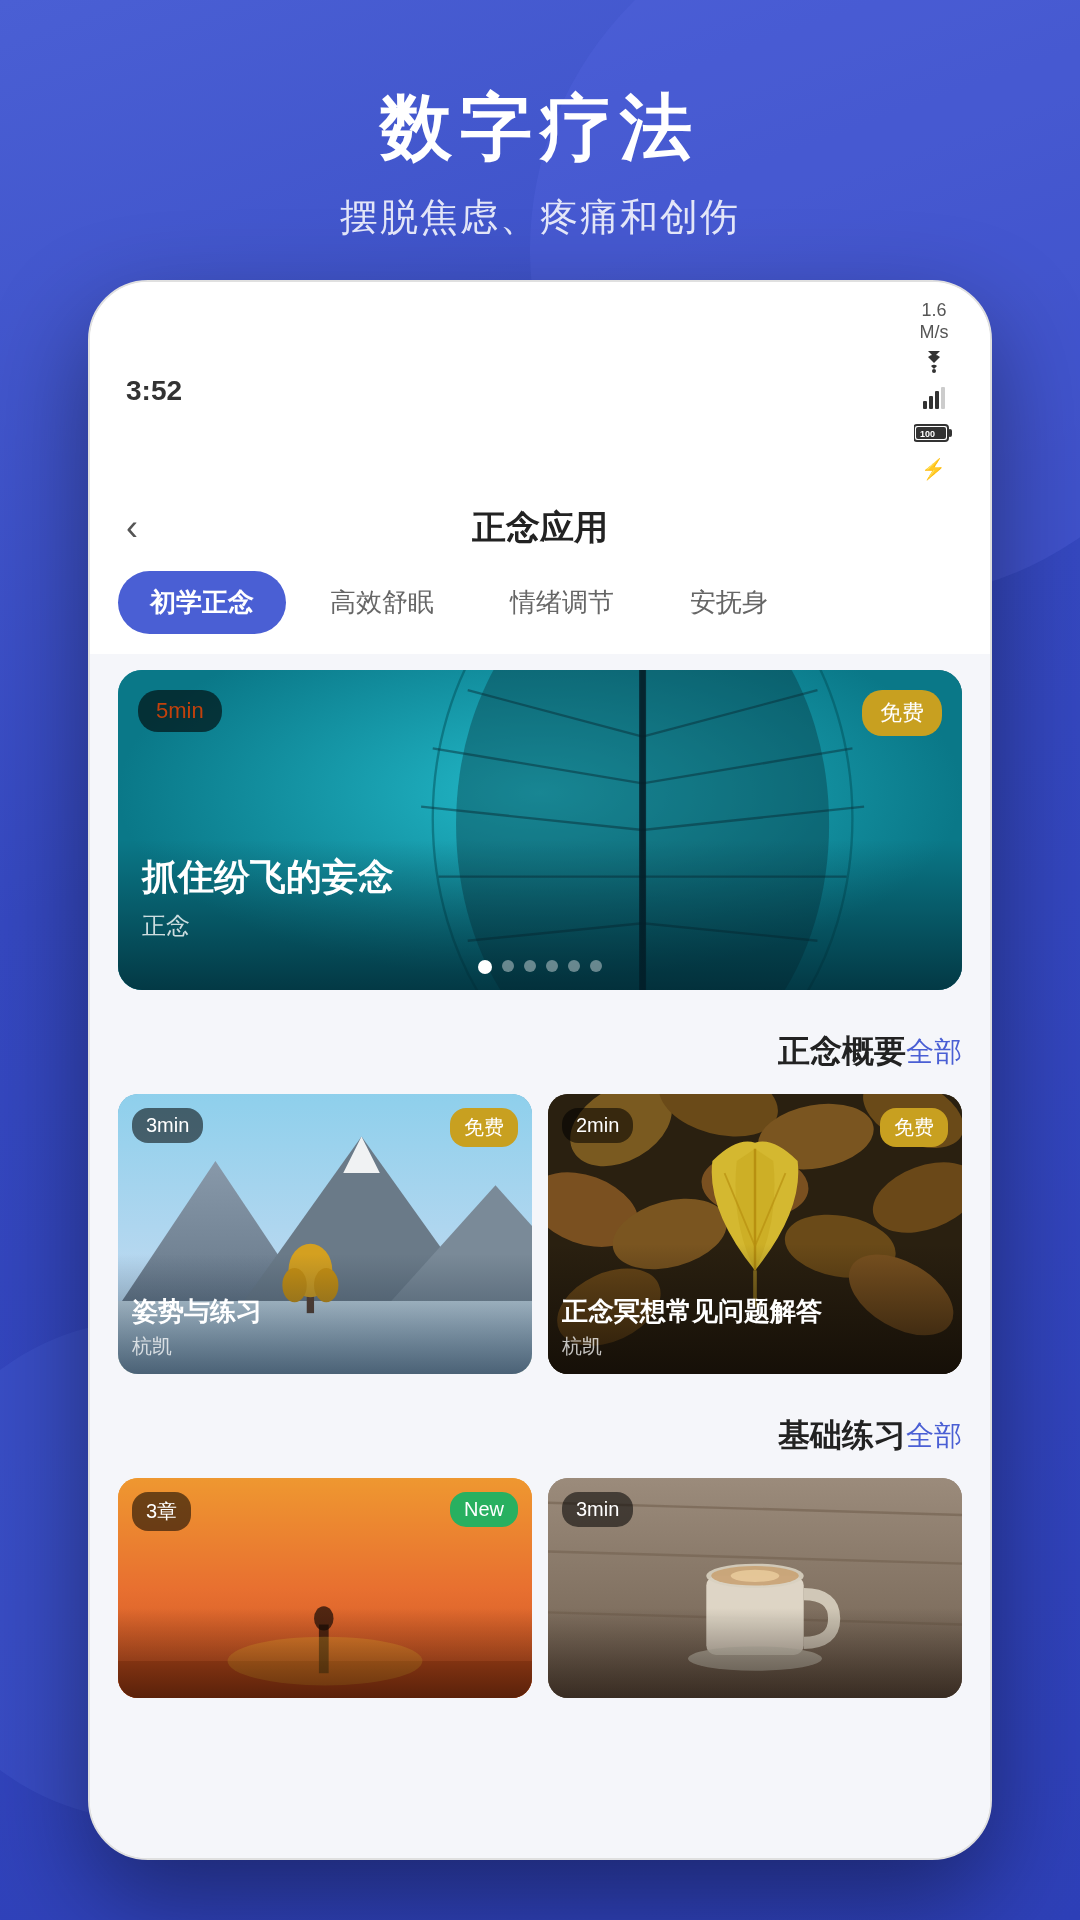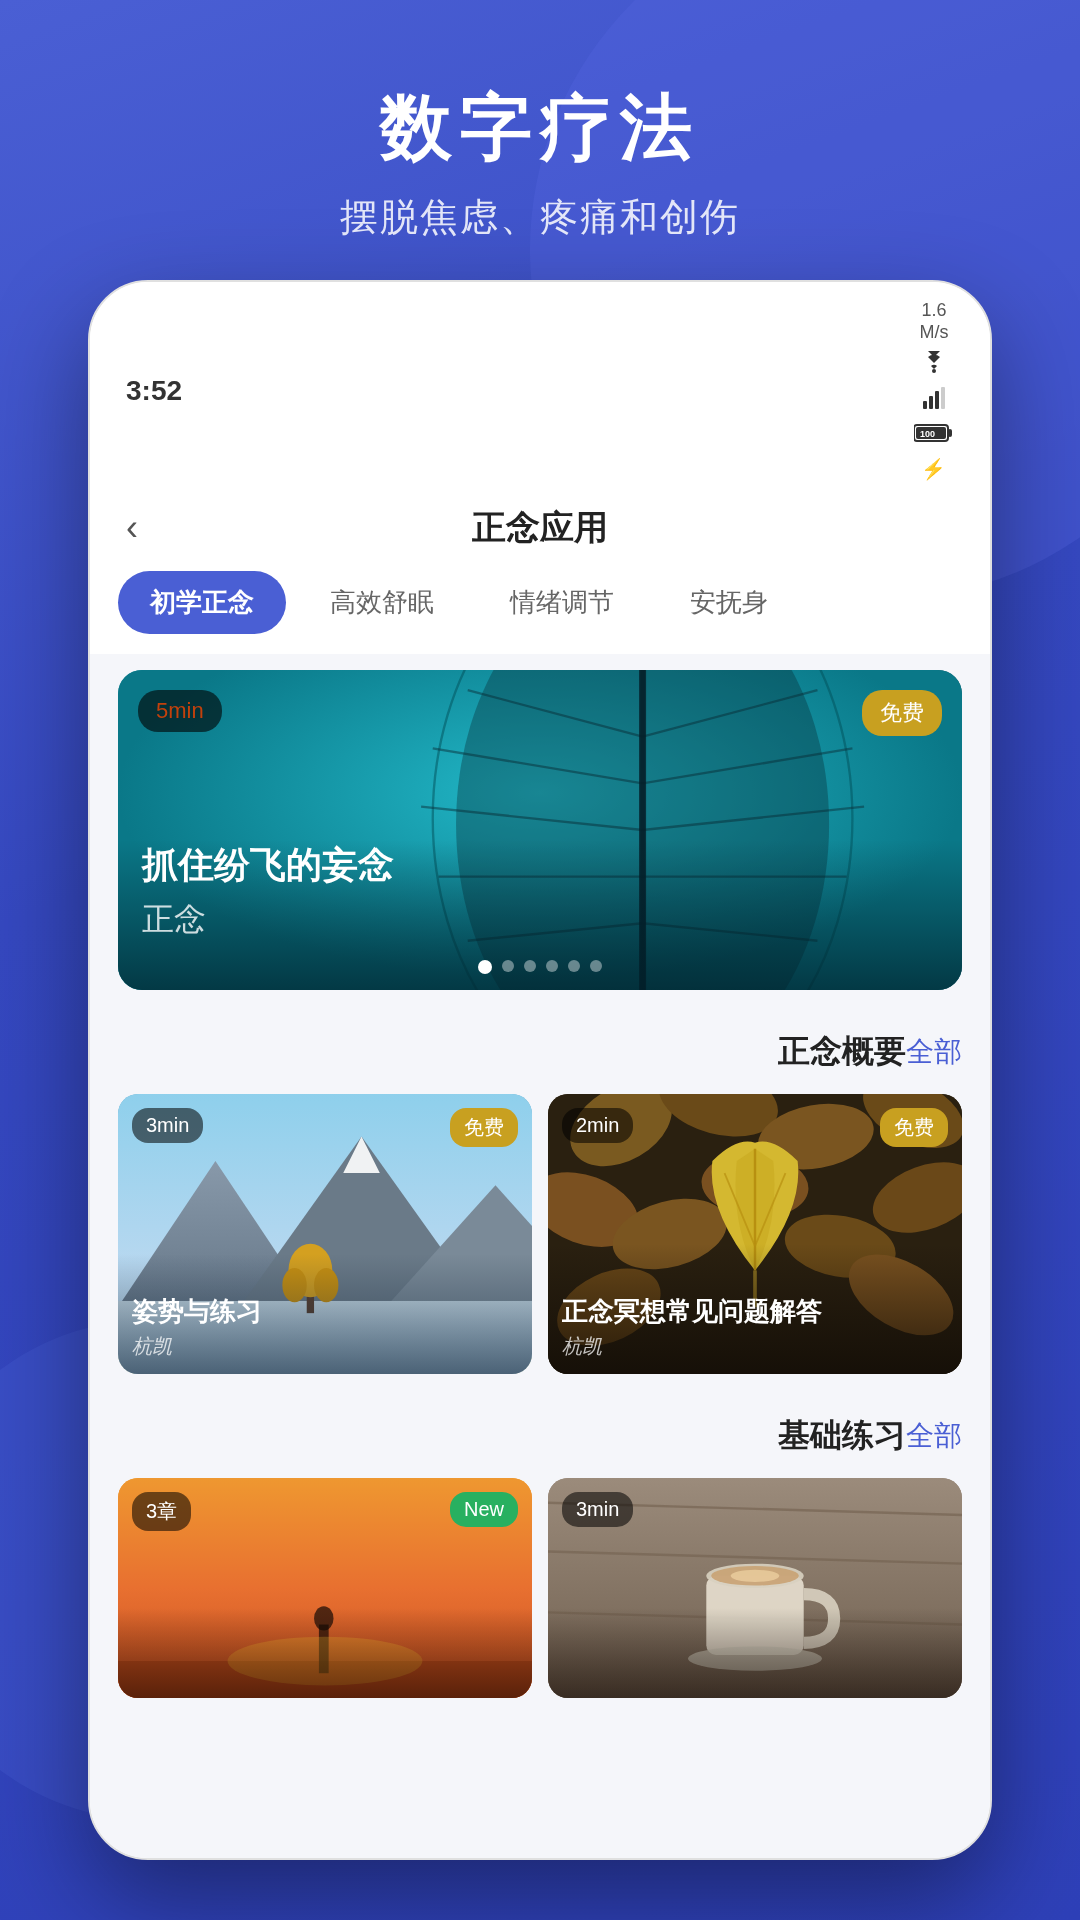--- a/index.html
+++ b/index.html
@@ -193,21 +193,21 @@
       bottom: 48px; left: 24px;
     }
     .hero-title {
       color: white;
       font-size: 36px;
       font-weight: 700;
       margin-bottom: 8px;
     }
     .hero-sub {
       color: rgba(255,255,255,0.8);
-      font-size: 32px;
+      font-size: 24px;
     }
     .hero-dots {
       position: absolute;
       bottom: 16px;
       left: 50%;
       transform: translateX(-50%);
       display: flex;
       gap: 10px;
     }
     .dot {
@@ -294,21 +294,20 @@
     }
     .card-title {
       color: white;
       font-size: 26px;
       font-weight: 600;
       margin-bottom: 4px;
     }
     .card-author {
       color: rgba(255,255,255,0.75);
       font-size: 20px;
-      font-style: italic;
     }
 
     
     .basic-card {
       flex: 0 0 calc(50% - 8px);
       border-radius: 20px;
       overflow: hidden;
       position: relative;
       height: 220px;
       cursor: pointer;

